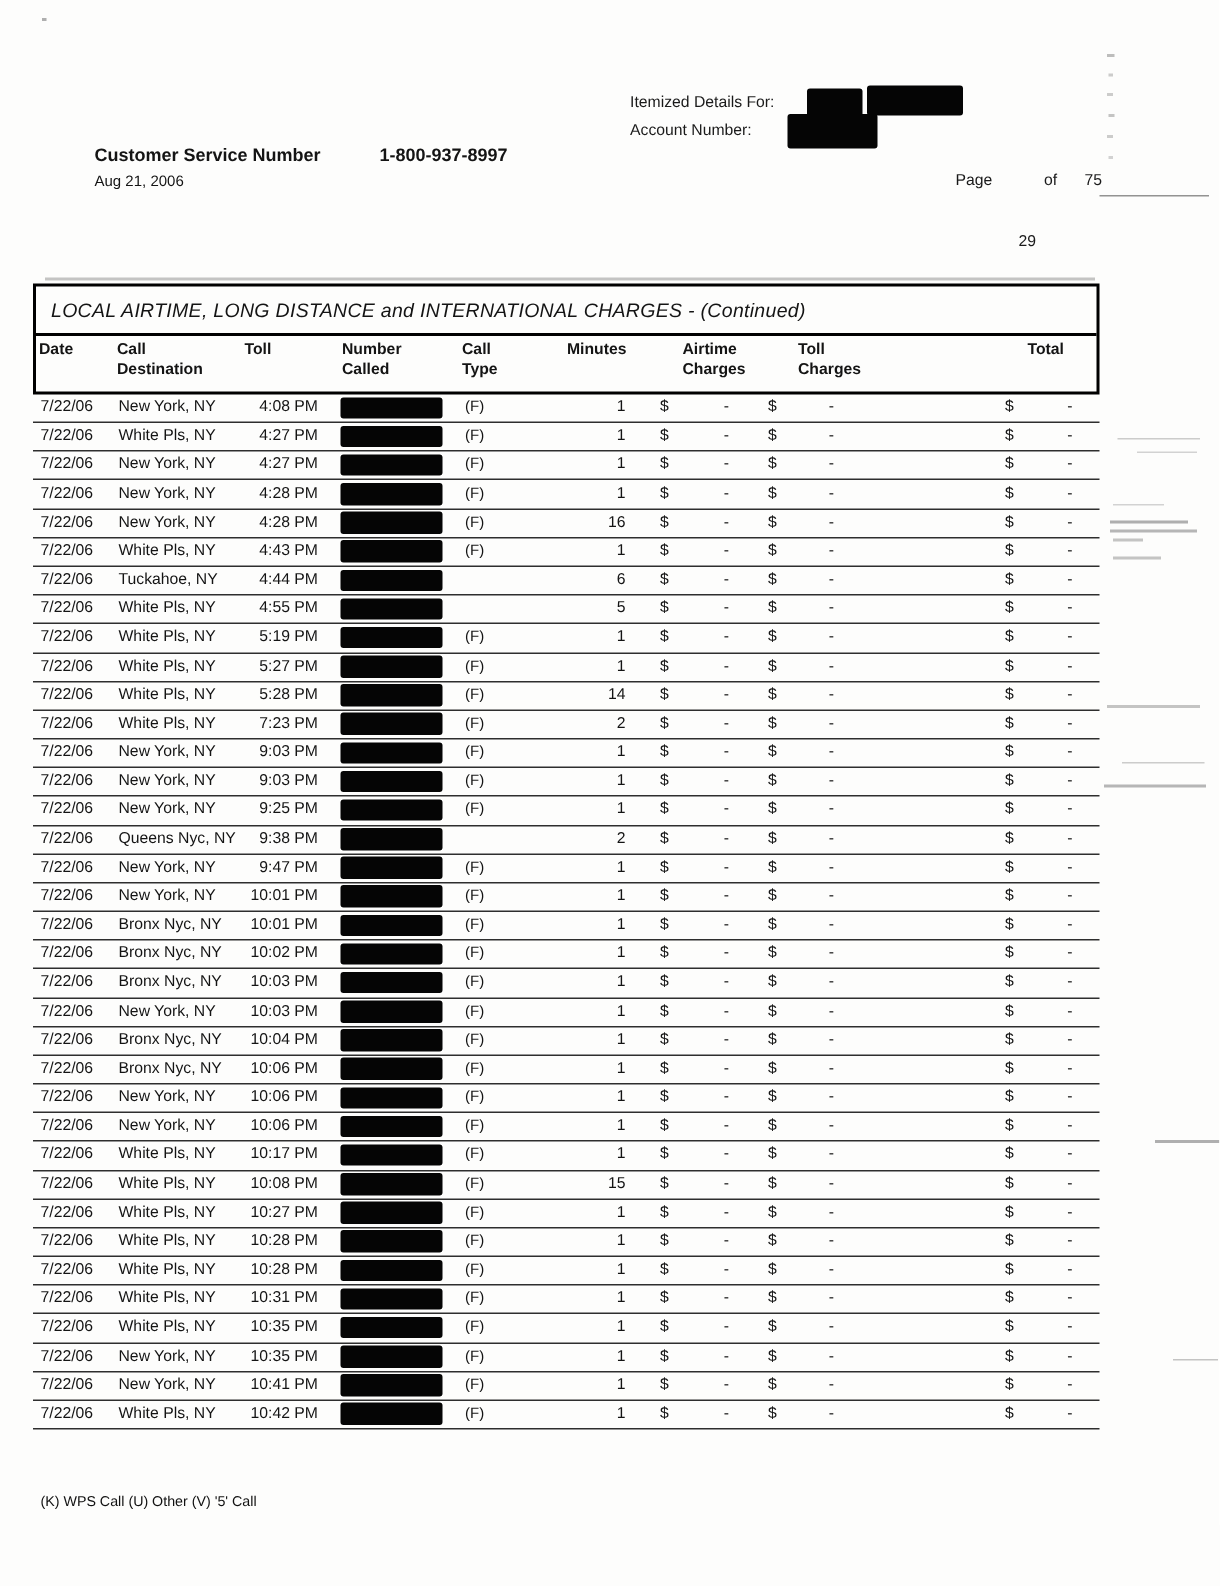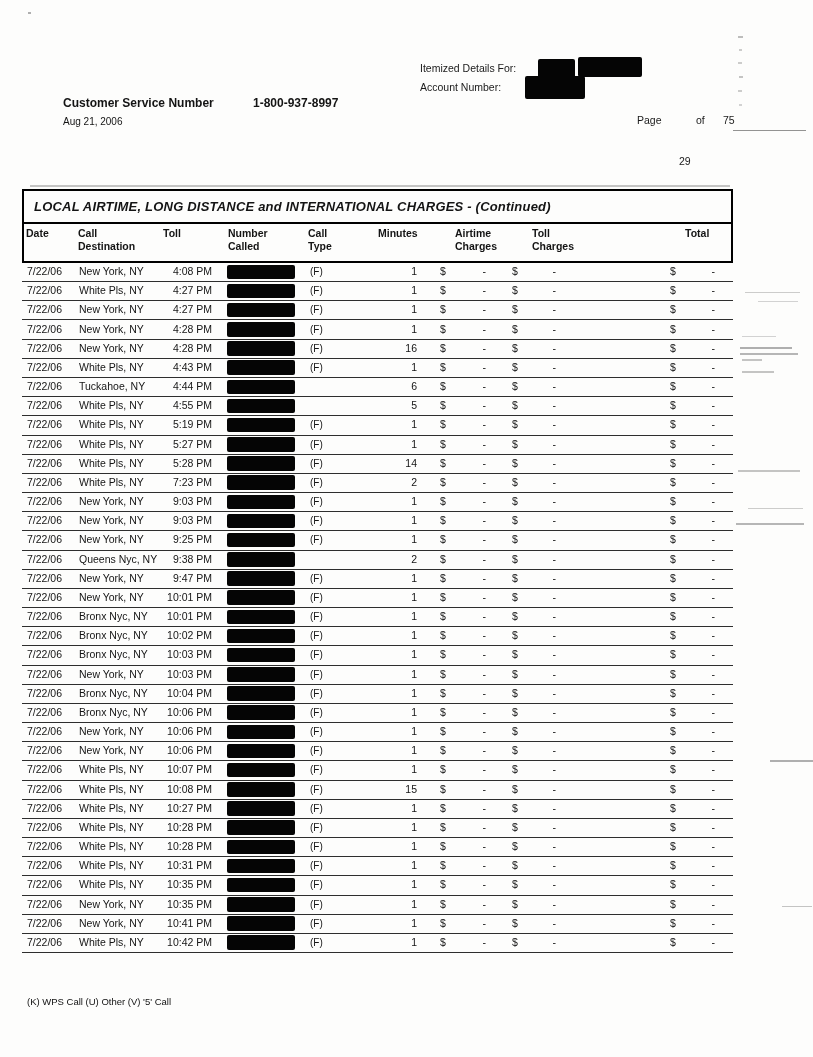--- a/index.html
+++ b/index.html
@@ -15,21 +15,21 @@
   .bold{font-weight:bold;}
   .redact{background:#050505; position:absolute; border-radius:2px;}
 
   
   #table-box{
     position:absolute; left:22px; top:189px; width:711px; height:74px;
     border:2.5px solid #000; box-sizing:border-box; background:#fdfdfc;
   }
   #table-title{
     height:31px; line-height:31px; border-bottom:2px solid #000;
-    font-size:13px; font-weight:bold; font-style:italic; padding-left:10px;
+    font-size:13px; font-weight:normal; font-style:italic; padding-left:10px;
     white-space:nowrap; letter-spacing:.2px;
   }
   #table-colhead{position:relative; height:36px; font-size:10.5px; font-weight:bold;}
   .colh{position:absolute; line-height:12px; white-space:nowrap;}
   .colh .l1{display:block; margin-top:3px;}
   .colh .l2{display:block; margin-top:1px;}
 
   
   #table-rows{position:absolute; left:22px; top:263px; width:711px; height:692px;}
   .row{
@@ -491,21 +491,21 @@
         <span class="cell c-aamt">-</span>
         <span class="cell c-tcur">$</span>
         <span class="cell c-tamt">-</span>
         <span class="cell c-gcur">$</span>
         <span class="cell c-gamt">-</span>
         <div class="cell c-num"></div>
       </div>
       <div class="row" style="top: 498.42px;">
         <span class="cell c-date">7/22/06</span>
         <span class="cell c-dest">White Pls, NY</span>
-        <span class="cell c-time">10:07 PM</span>
+        <span class="cell c-time">10:17 PM</span>
         <span class="cell c-type">(F)</span>
         <span class="cell c-min">1</span>
         <span class="cell c-acur">$</span>
         <span class="cell c-aamt">-</span>
         <span class="cell c-tcur">$</span>
         <span class="cell c-tamt">-</span>
         <span class="cell c-gcur">$</span>
         <span class="cell c-gamt">-</span>
         <div class="cell c-num"></div>
       </div>

